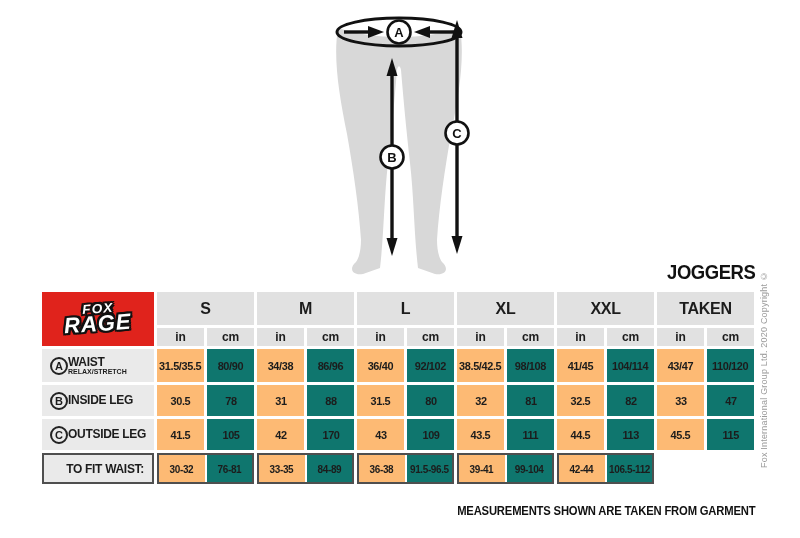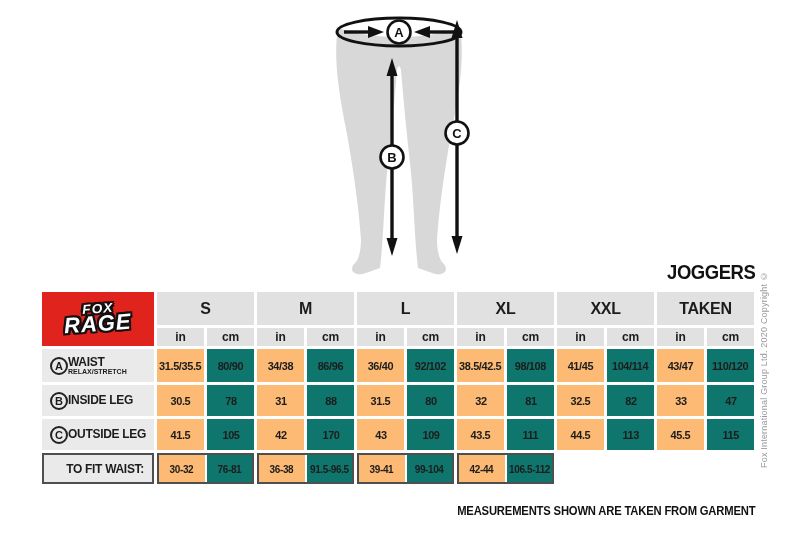--- a/index.html
+++ b/index.html
@@ -258,20 +258,28 @@
     <div class="fit-group">
       <div class="cell val val-in">
           <span>30-32</span>
         </div>
       <div class="cell val val-cm">
           <span>76-81</span>
         </div>
     </div>
     <div class="fit-group">
       <div class="cell val val-in">
+          <span>33-35</span>
+        </div>
+      <div class="cell val val-cm">
+          <span>84-89</span>
+        </div>
+    </div>
+    <div class="fit-group">
+      <div class="cell val val-in">
           <span>36-38</span>
         </div>
       <div class="cell val val-cm">
           <span>91.5-96.5</span>
         </div>
     </div>
     <div class="fit-group">
       <div class="cell val val-in">
           <span>39-41</span>
         </div>

